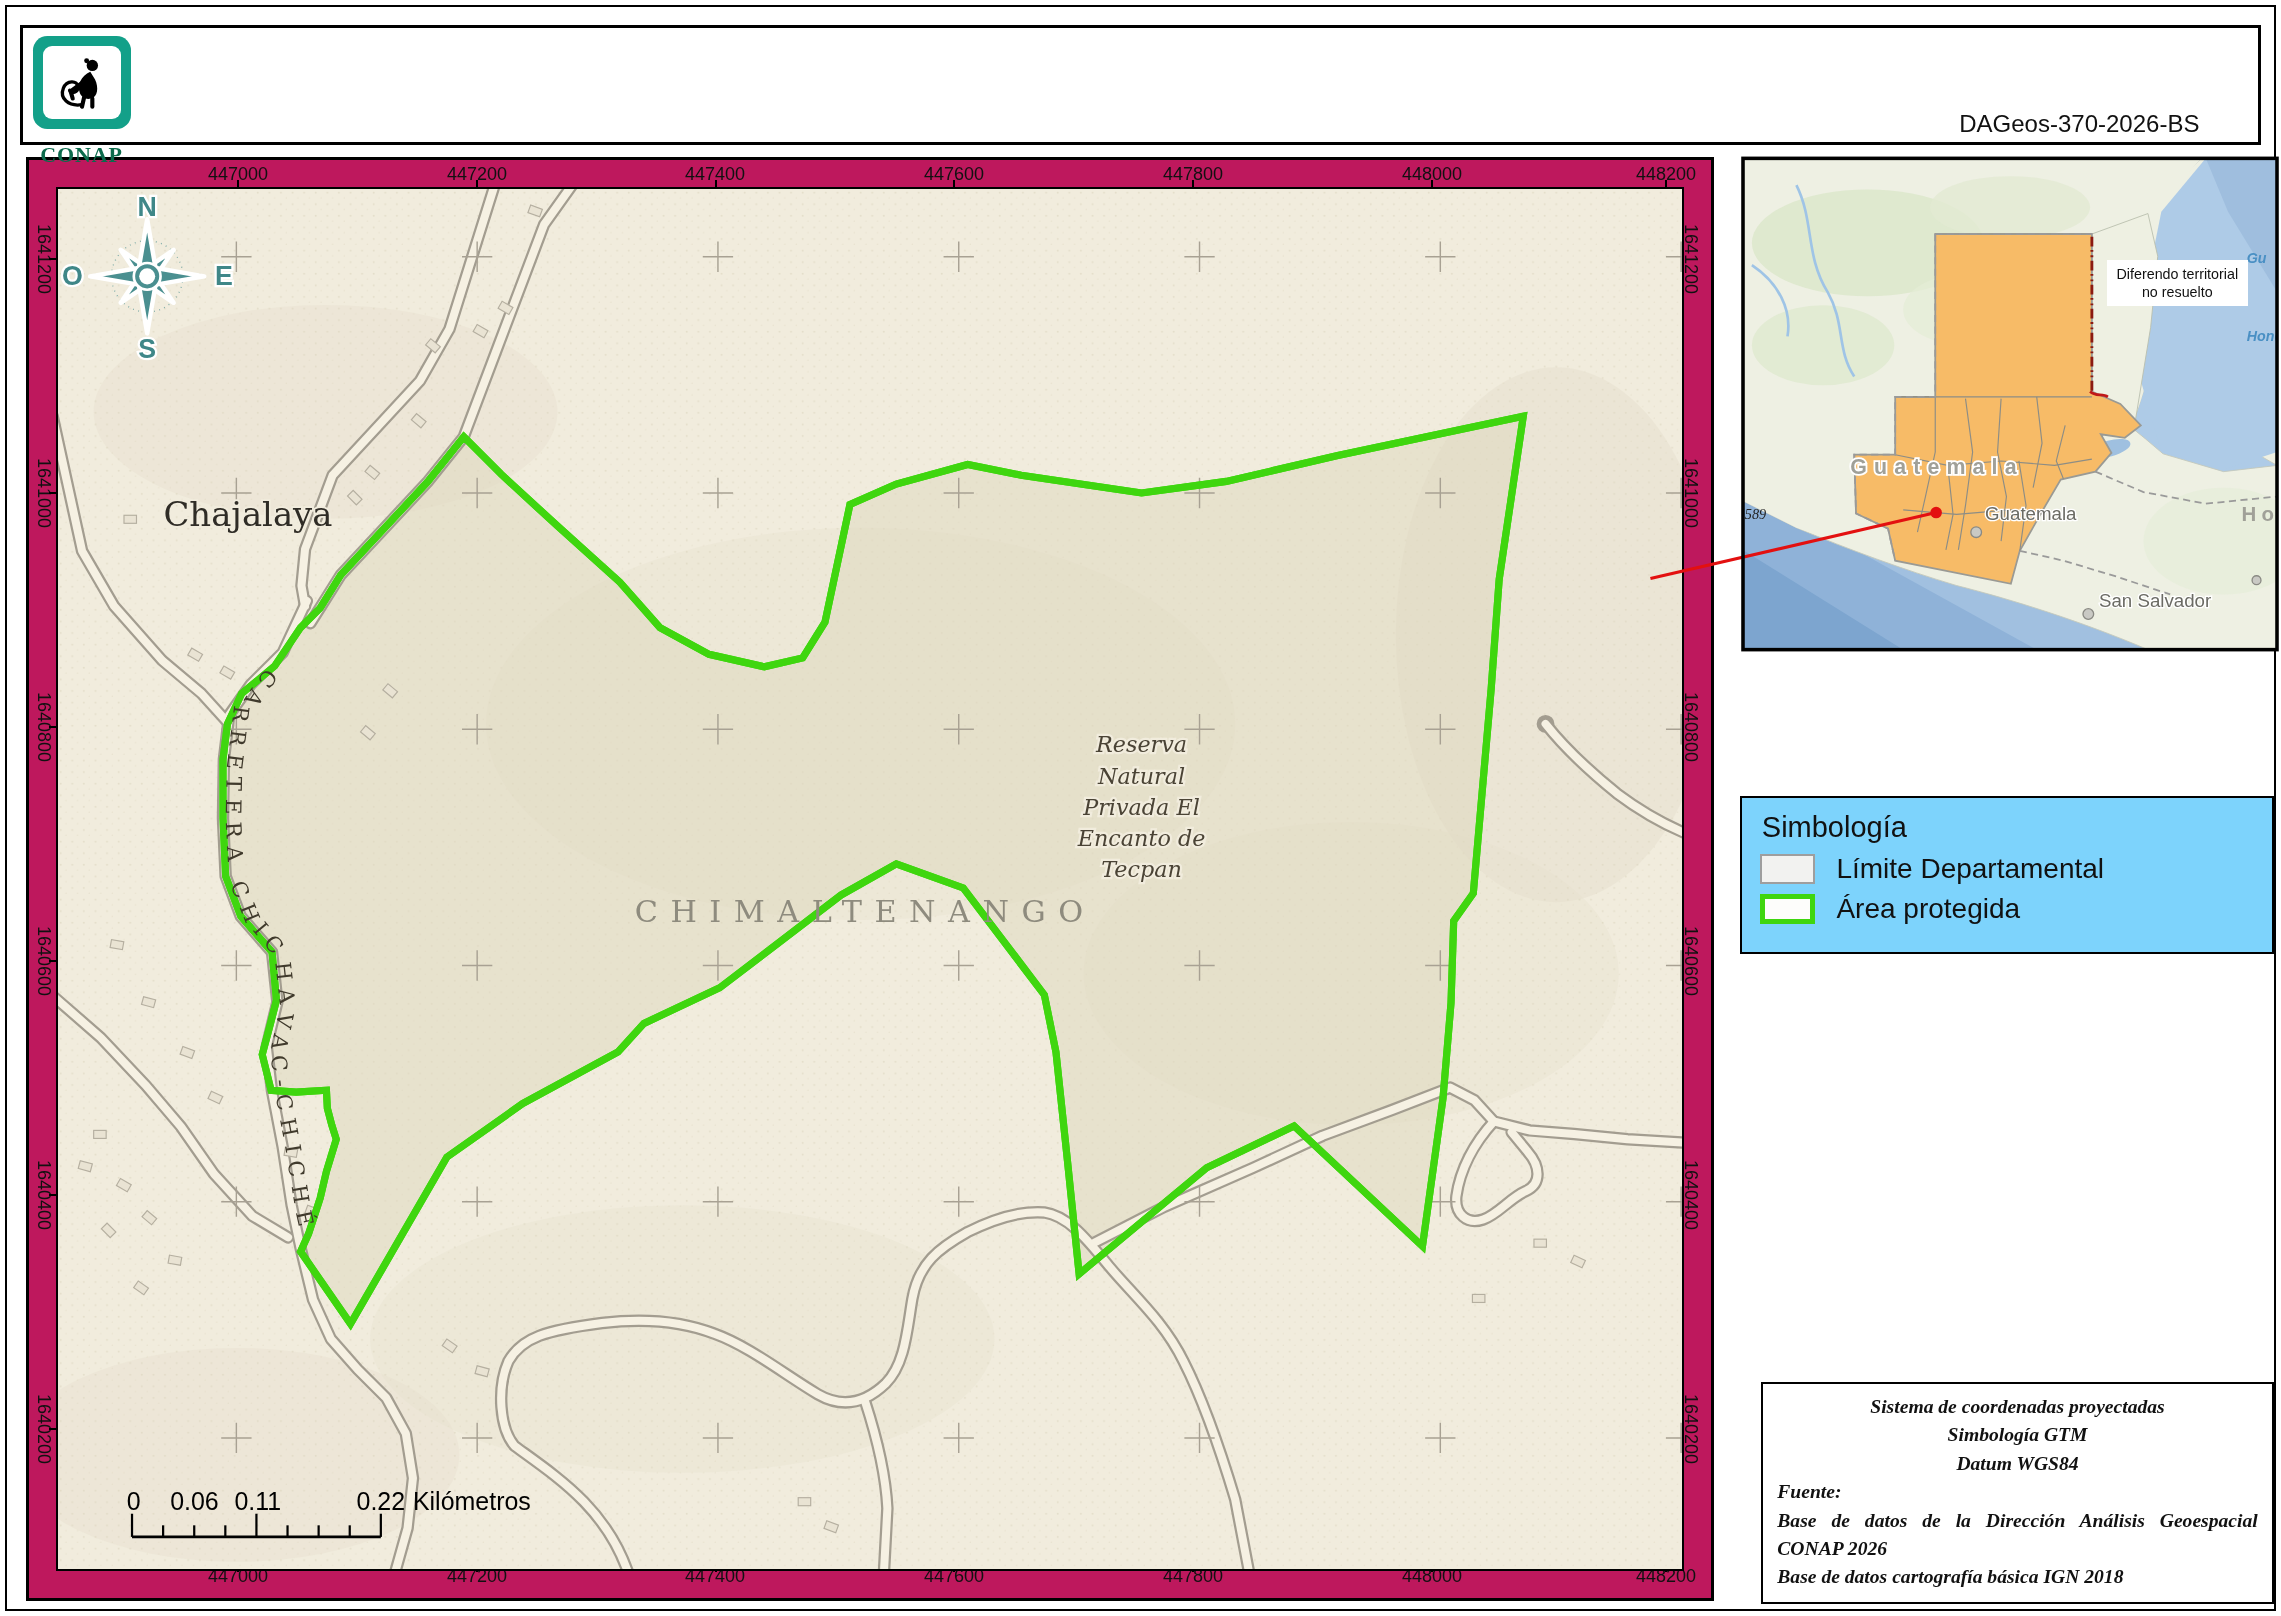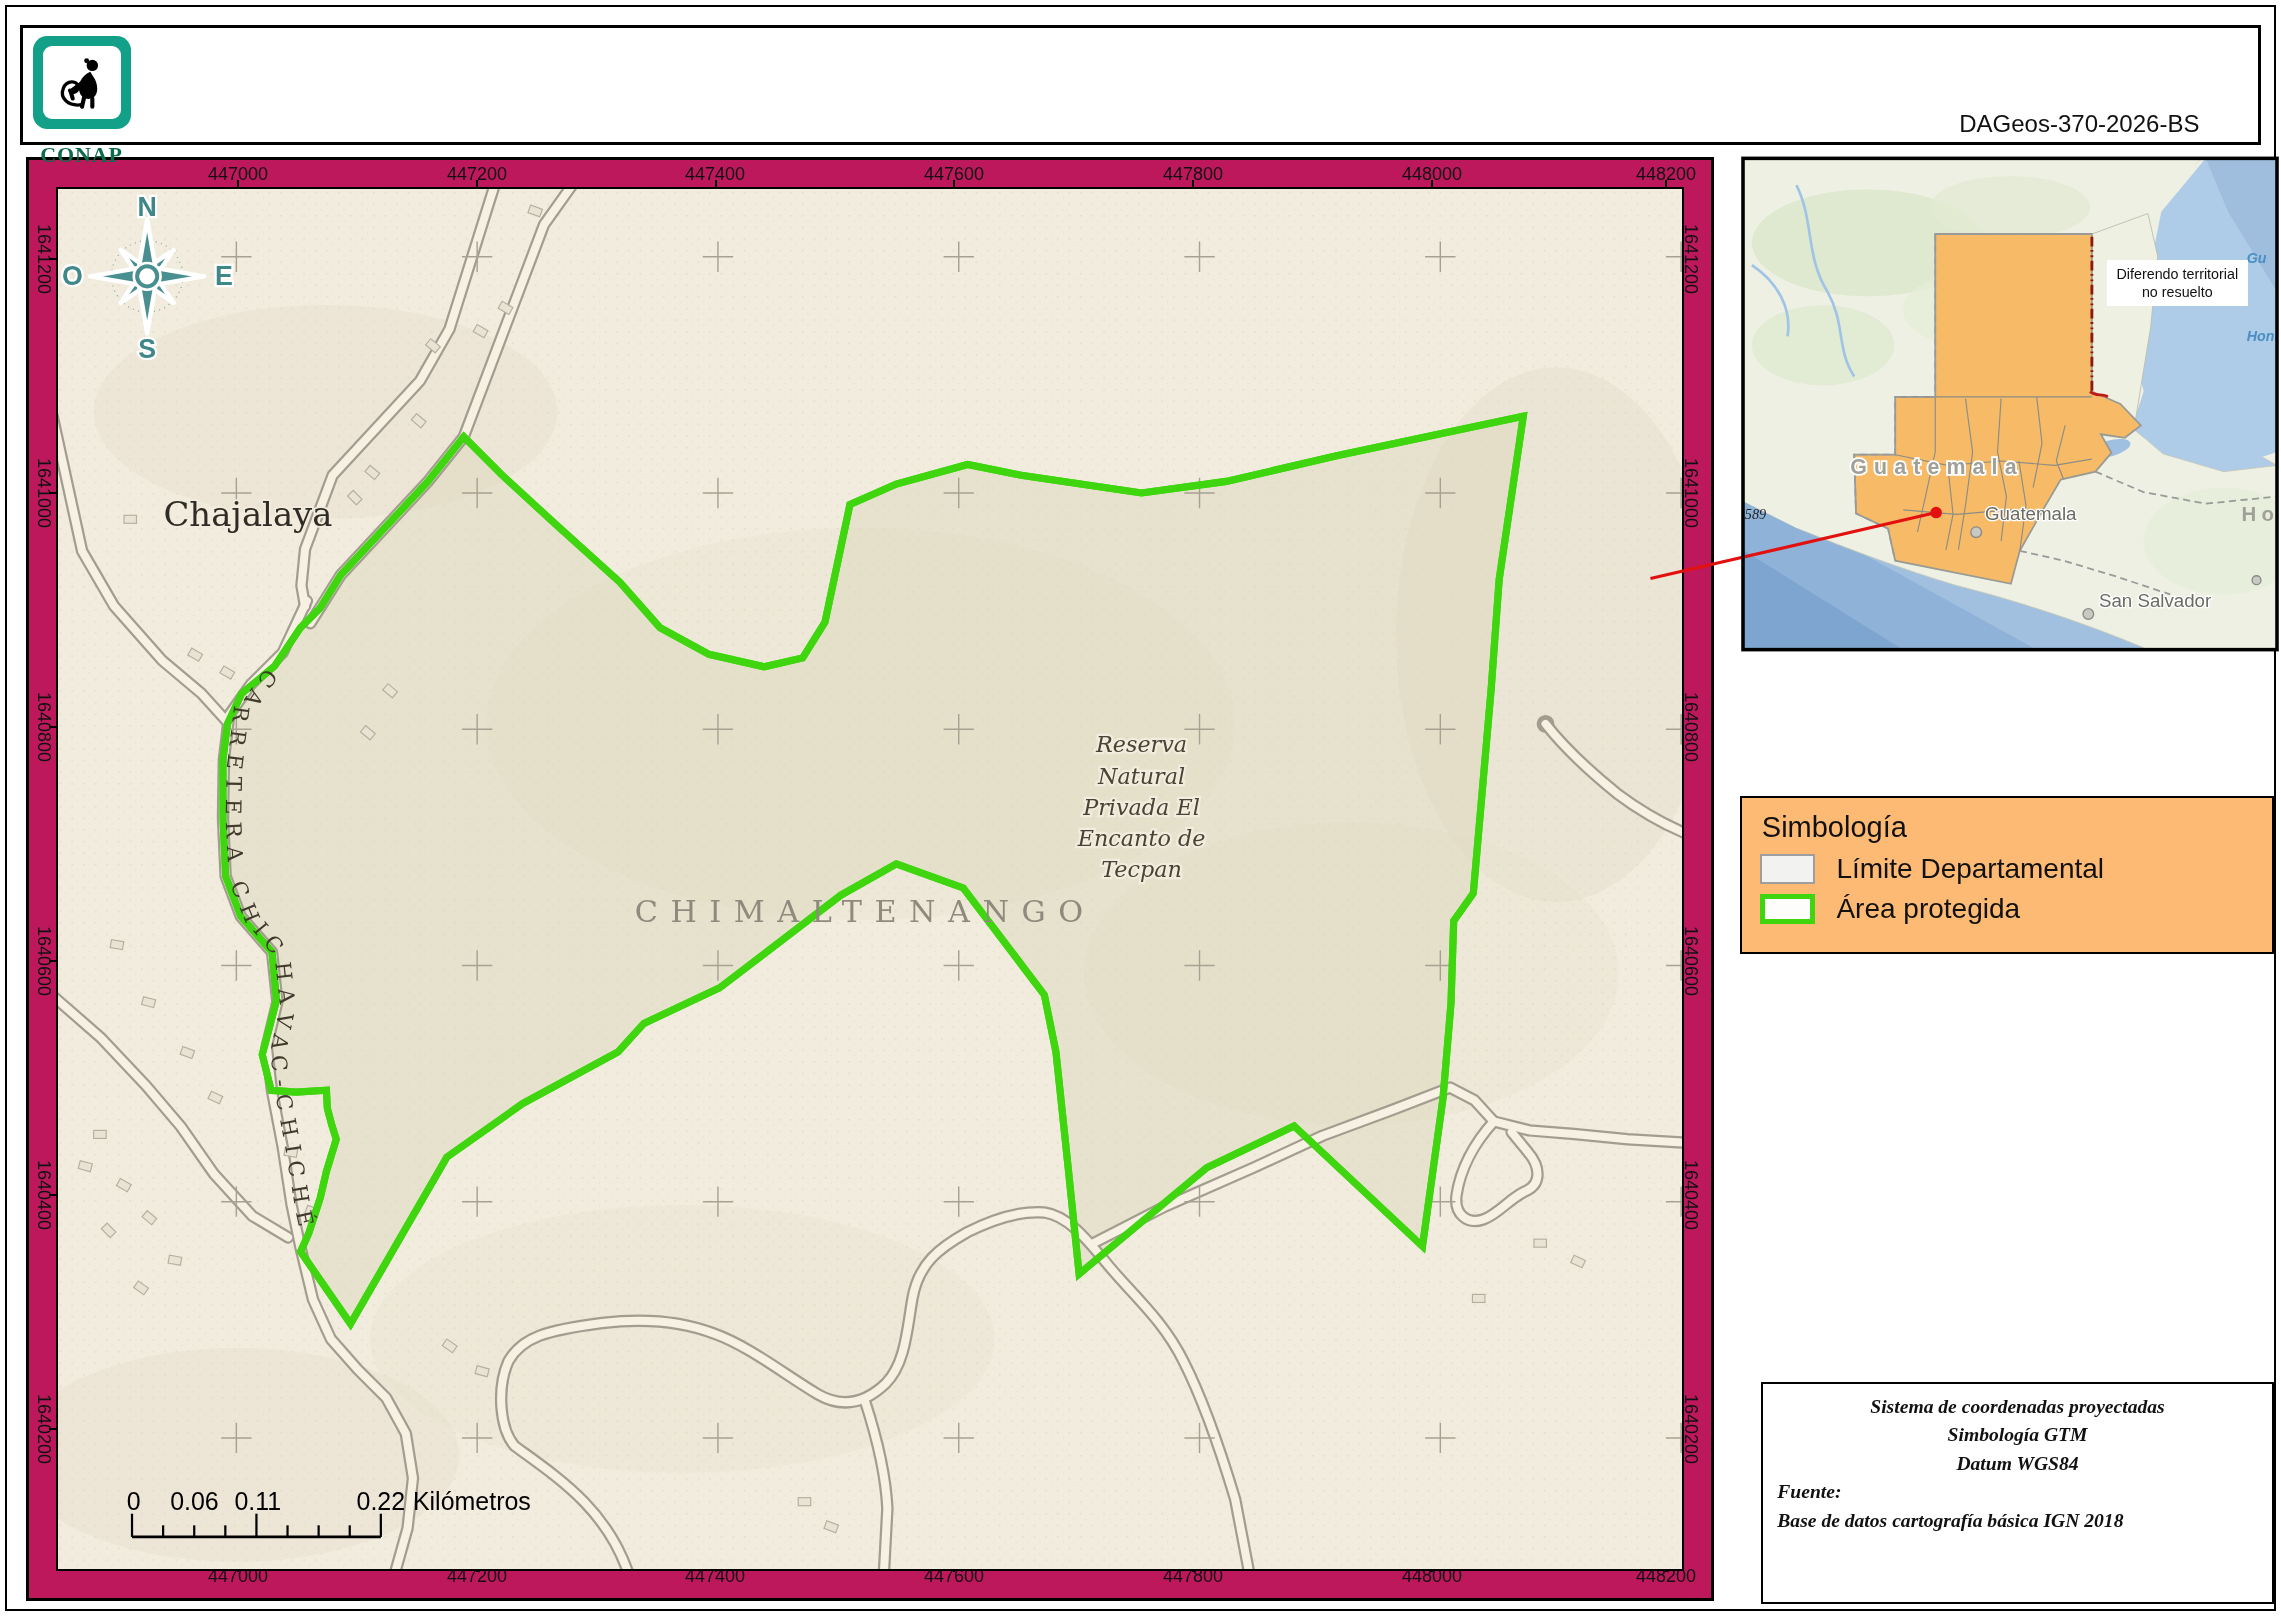--- a/index.html
+++ b/index.html
@@ -27,21 +27,21 @@
   .tick{position:absolute;background:#000;}
 
   
   .inset{position:absolute;left:1743px;top:157px;width:534px;height:494px;}
   .inset svg{overflow:visible;display:block;}
   .inset-note{position:absolute;left:364px;top:103px;width:137px;background:#fff;padding:4.5px 1.8px;
     font-size:14.3px;line-height:1.3;text-align:center;color:#111;}
   .inset-partial{position:absolute;left:1.8px;top:349px;font-family:"Liberation Serif",serif;font-style:italic;font-size:14.3px;color:#222;}
 
   
-  .legend{position:absolute;left:1740px;top:796px;width:534px;height:158px;background:#fdba74;border:2.7px solid #000;box-sizing:border-box;padding:9px 18px;}
+  .legend{position:absolute;left:1740px;top:796px;width:534px;height:158px;background:#7dd3fc;border:2.7px solid #000;box-sizing:border-box;padding:9px 18px;}
   .legend-title{font-size:29px;color:#111;margin:3.6px 0 9px 1.8px;}
   .legend-row{display:flex;align-items:center;margin:8px 0;}
   .swatch{width:55px;height:30px;margin-right:21.4px;background:#f2f2f0;box-sizing:border-box;}
   .swatch.dept{border:2.7px solid #9e9e9e;}
   .swatch.protected{border:5.3px solid #3fd60f;background:#fdfdfb;}
   .legend-label{font-size:28px;color:#111;}
 
   
   .infobox{position:absolute;left:1761px;top:1382px;width:513px;height:222px;border:2.7px solid #000;box-sizing:border-box;
     background:#fff;padding:9px 14.3px;font-family:"Liberation Serif",serif;font-style:italic;font-weight:bold;
@@ -408,15 +408,16 @@
     <span class="swatch protected"></span>
     <span class="legend-label">Área protegida</span>
   </div>
 </div>
 
 <div class="infobox">
   <div class="c">Sistema de coordenadas proyectadas</div>
   <div class="c">Simbología GTM</div>
   <div class="c">Datum WGS84</div>
   <div>Fuente:</div>
+  <div class="j">Base de datos de la Dirección Análisis Geoespacial CONAP 2026</div>
   <div>Base de datos cartografía básica IGN 2018</div>
 </div>
 
 
 </body></html>

